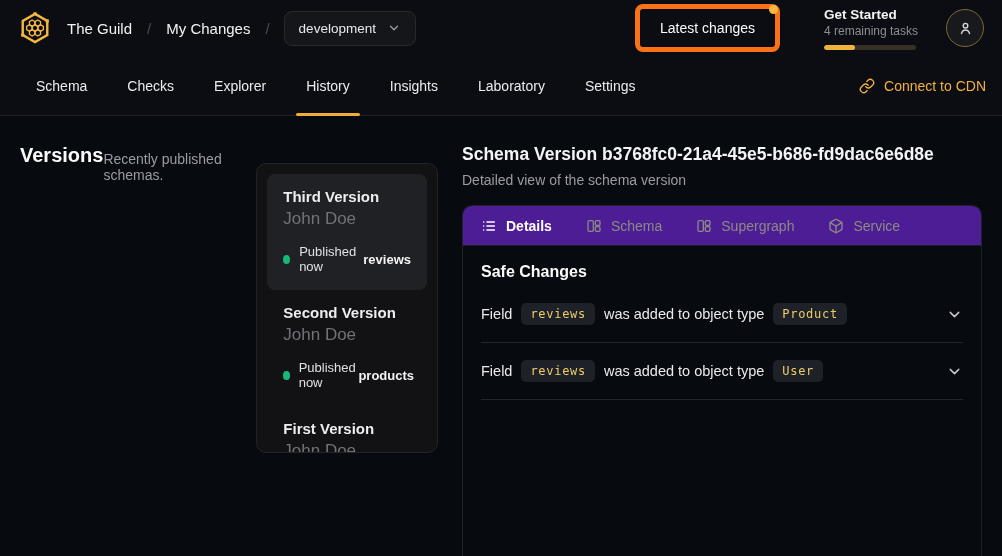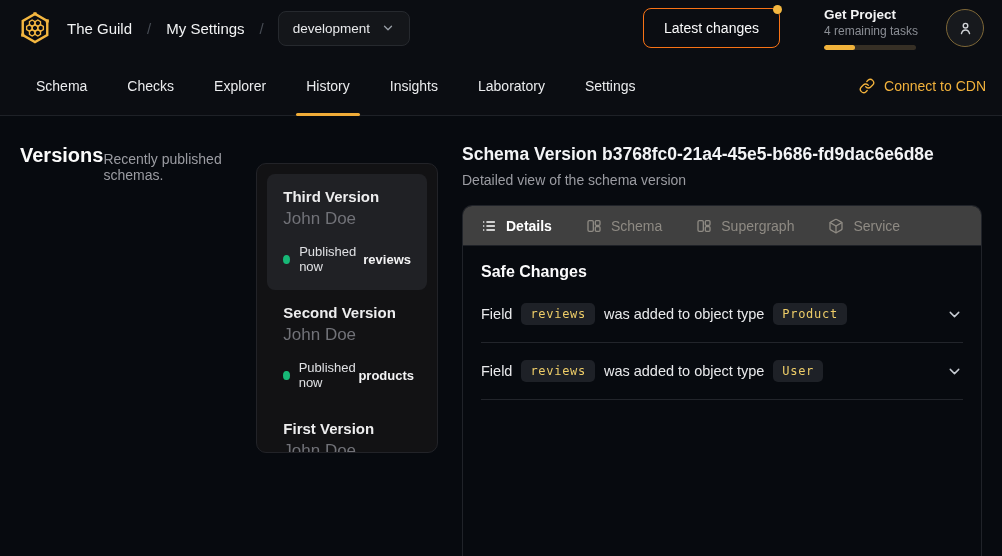--- a/index.html
+++ b/index.html
@@ -22,21 +22,21 @@
   .crumb { font-size: 15px; font-weight: 500; color: #f2f3f4; cursor: pointer; }
   .crumb-sep { font-size: 15px; color: #474c54; }
   .env-btn {
     display: flex; align-items: center; gap: 11px;
     background: #14161a; border: 1px solid #26292e; border-radius: 8px;
     padding: 9px 14px; font-size: 13.5px; color: #e8e9eb; cursor: pointer;
   }
   .env-btn .chev { width: 14px; height: 14px; color: #9aa0a7; }
   .header-spacer { flex: 1; }
   .latest-btn {
-    position: relative; border: 1px solid #f97316; border-radius: 8px;
+    position: relative; border: 5px solid #f97316; border-radius: 8px;
     background: transparent; padding: 11px 20px; font-size: 14px; color: #fbfbfc;
     font-family: inherit; cursor: pointer;
   }
   .latest-btn .dot {
     position: absolute; top: -4px; right: -3px; width: 9px; height: 9px;
     border-radius: 50%; background: #f4b740;
   }
   .get-started { margin-left: 44px; width: 92px; cursor: pointer; }
   .gs-title { font-size: 13.5px; font-weight: 600; color: #f4f4f5; }
   .gs-sub { font-size: 12px; color: #8b8e95; margin-top: 2px; white-space: nowrap; }
@@ -93,21 +93,21 @@
   
   .right-col { flex: 1; display: flex; flex-direction: column; min-width: 0; }
   .detail-title { font-size: 17.5px; font-weight: 600; color: #f3f4f6; white-space: nowrap; }
   .detail-sub { margin-top: 7px; font-size: 14px; color: #9b9ca2; }
   .detail-card {
     margin-top: 17px; flex: 1; border: 1px solid #202329; border-bottom: none;
     border-radius: 10px 10px 0 0; overflow: hidden; display: flex; flex-direction: column;
   }
   .detail-tabbar {
     height: 40px; flex: 0 0 auto; display: flex; align-items: center; gap: 34px;
-    padding: 0 18px; background: #404040; border-bottom: 1px solid #1e2127;
+    padding: 0 18px; background: #4c1d95; border-bottom: 1px solid #1e2127;
   }
   .detail-tab { display: flex; align-items: center; gap: 9px; font-size: 14px; color: #8e8a83; cursor: pointer; }
   .detail-tab svg { width: 16px; height: 16px; }
   .detail-tab.active { color: #ffffff; font-weight: 600; }
   .detail-body { padding: 0 18px; }
   .section-title { margin: 17px 0 5px; font-size: 16px; font-weight: 700; color: #fbfbfc; }
   .change-row {
     height: 57px; display: flex; align-items: center; justify-content: space-between;
     border-bottom: 1px solid #22252b; cursor: pointer;
   }
@@ -138,38 +138,38 @@
         <use href="#hx" transform="translate(28,17.1)"></use>
         <use href="#hx" transform="translate(20,17.1)"></use>
         <use href="#hx" transform="translate(28,30.9)"></use>
         <use href="#hx" transform="translate(20,30.9)"></use>
       </g>
     </svg>
   </span>
   <div class="crumbs">
     <span class="crumb">The Guild</span>
     <span class="crumb-sep">/</span>
-    <span class="crumb">My Settings</span>
+    <span class="crumb">My Changes</span>
     <span class="crumb-sep">/</span>
   </div>
   <div class="env-btn" style="margin-left:14px">
     <span>development</span>
     <span class="chev">
       <svg viewBox="0 0 24 24" fill="none" stroke="currentColor" stroke-width="2.2" stroke-linecap="round" stroke-linejoin="round">
           <polyline points="6 9 12 15 18 9"></polyline>
         </svg>
     </span>
   </div>
   <div class="header-spacer"></div>
   <button class="latest-btn">
     <span>Latest changes</span>
     <span class="dot"></span>
   </button>
   <div class="get-started">
-    <div class="gs-title">Get Project</div>
+    <div class="gs-title">Get Started</div>
     <div class="gs-sub">4 remaining tasks</div>
     <div class="gs-bar">
       <div class="gs-fill" style="width: 34%;"></div>
     </div>
   </div>
   <div class="avatar">
     <svg viewBox="0 0 24 24" fill="none" stroke="currentColor" stroke-width="2" stroke-linecap="round">
       <circle cx="12" cy="8" r="3.2"></circle>
         <path d="M6.3 19.2c.8-3.3 3-5.2 5.7-5.2s4.9 1.9 5.7 5.2"></path>
     </svg>

